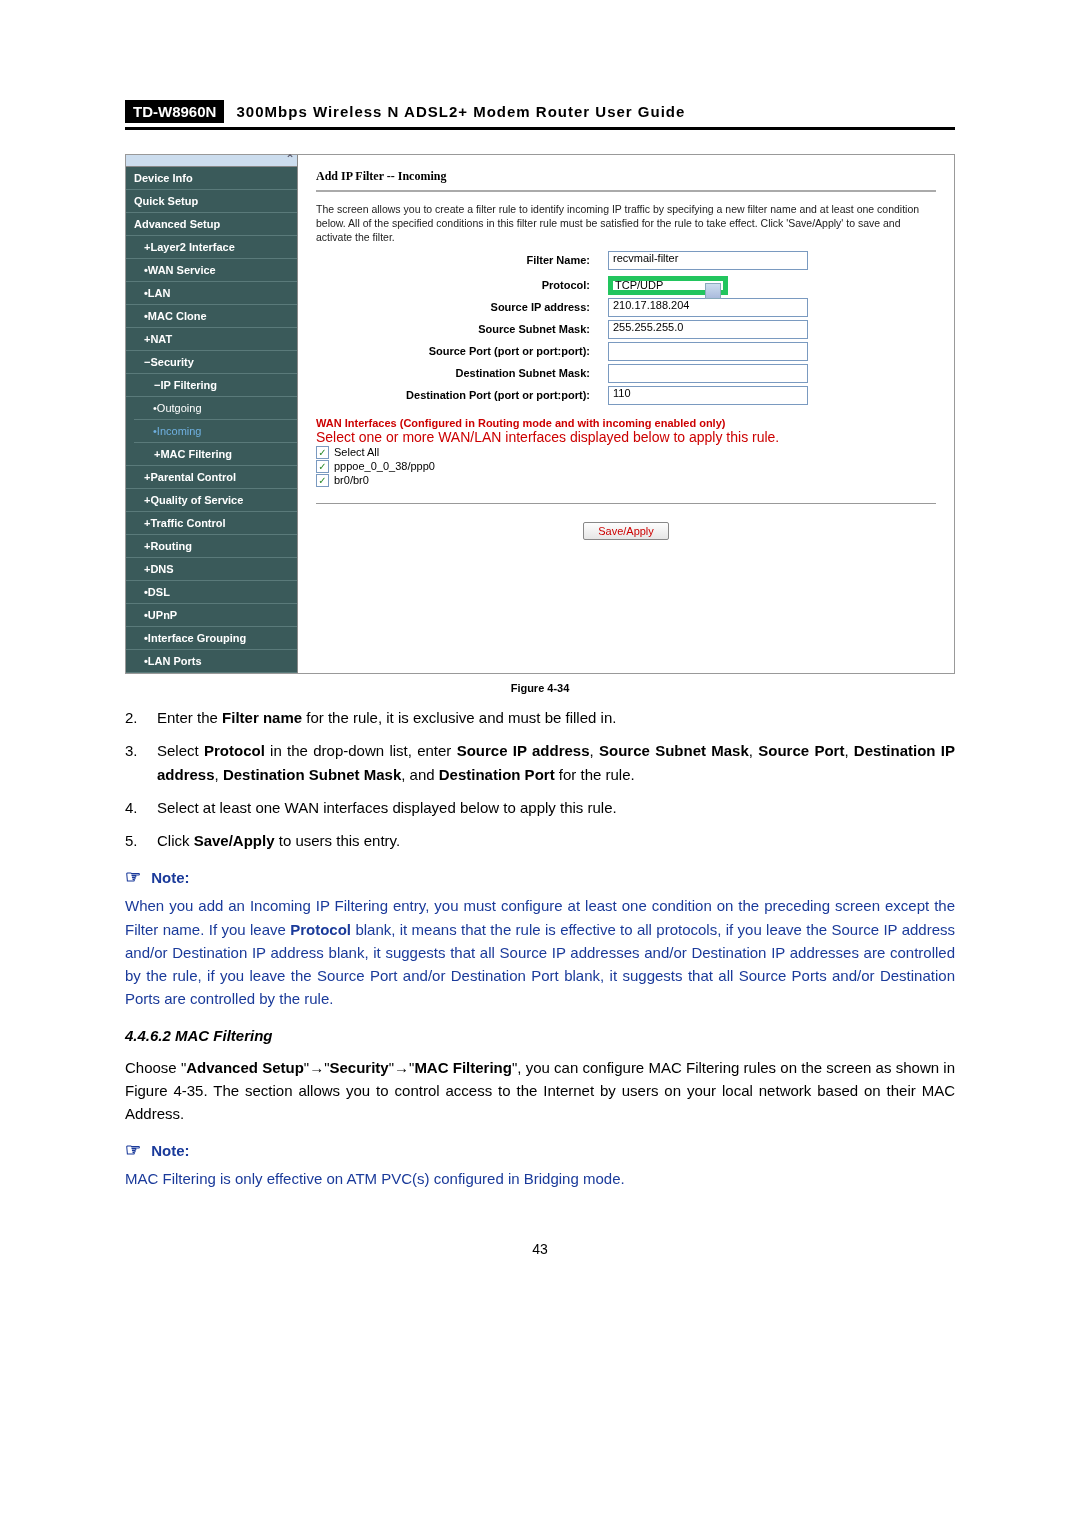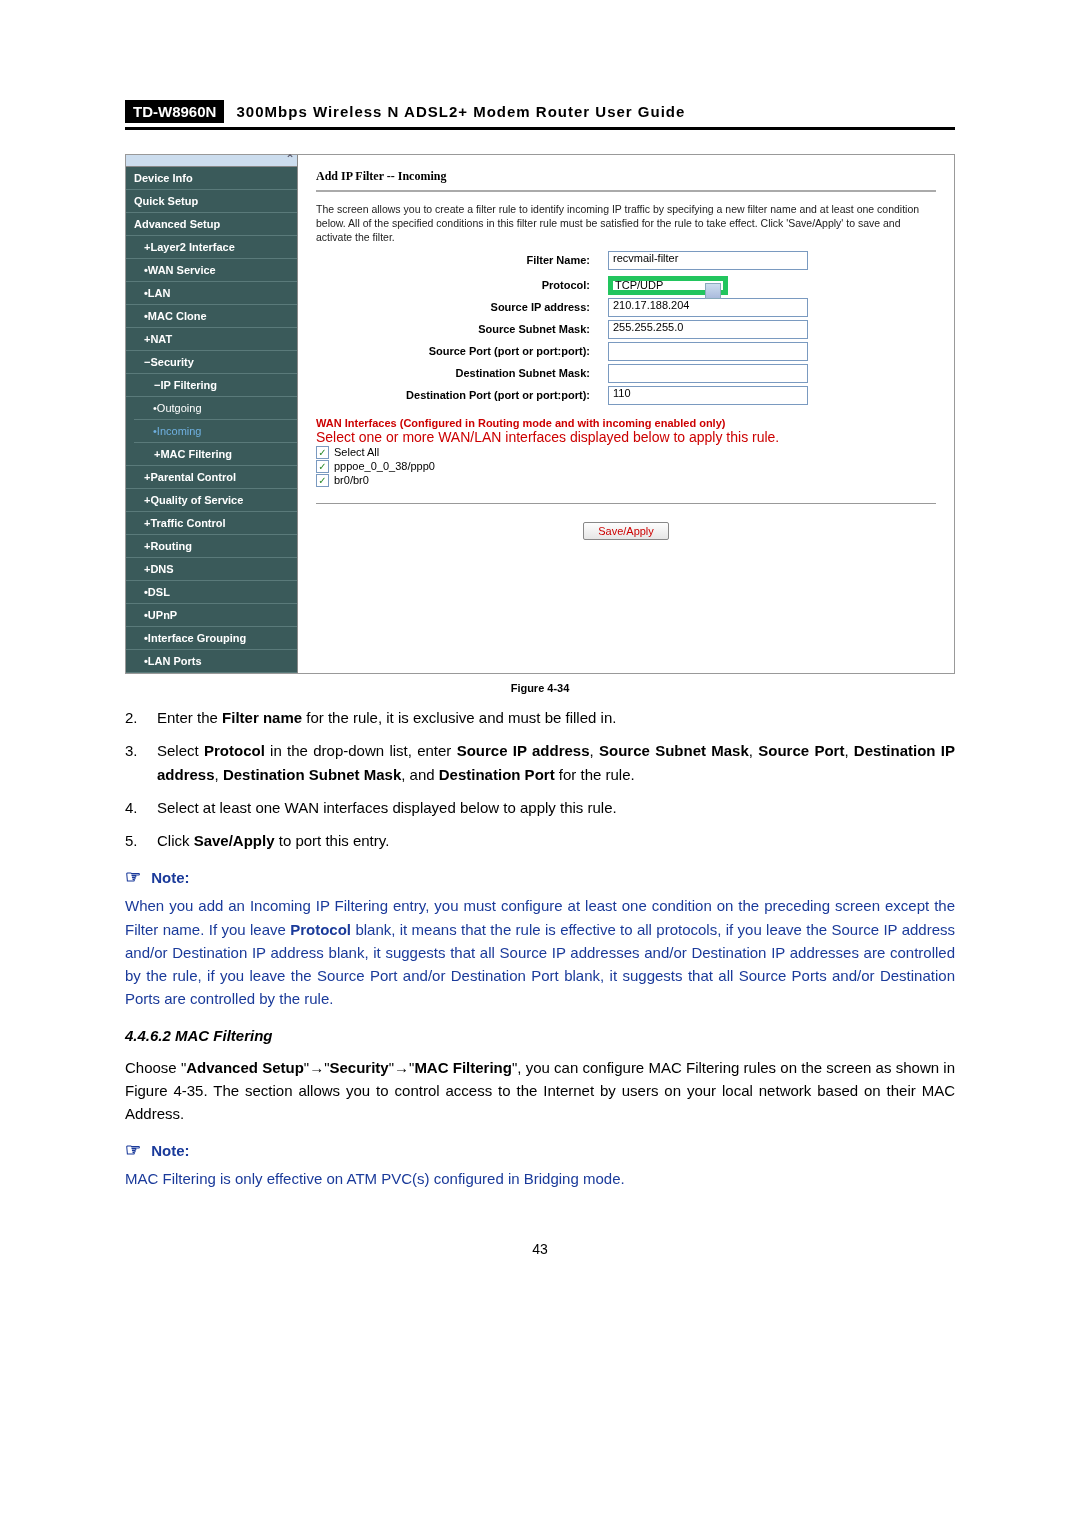--- a/index.html
+++ b/index.html
@@ -156,21 +156,21 @@
         <span>Select </span><span class="bold">Protocol</span><span> in the drop-down list, enter </span><span class="bold">Source IP address</span><span>, </span><span class="bold">Source Subnet Mask</span><span>, </span><span class="bold">Source Port</span><span>, </span><span class="bold">Destination IP address</span><span>, </span><span class="bold">Destination Subnet Mask</span><span>, and </span><span class="bold">Destination Port</span><span> for the rule.</span>
       </span>
     </li>
     <li>
       <span class="num">4.</span>
       <span class="txt">Select at least one WAN interfaces displayed below to apply this rule.</span>
     </li>
     <li>
       <span class="num">5.</span>
       <span class="txt">
-        <span>Click </span><span class="bold">Save/Apply</span><span> to port this entry.</span>
+        <span>Click </span><span class="bold">Save/Apply</span><span> to users this entry.</span>
       </span>
     </li>
   </ol>
 
   <div class="note-head">
     <span class="hand-icon">☞</span>
     <span>Note:</span>
   </div>
   <div class="note-body">
     <span>When you add an Incoming IP Filtering entry, you must configure at least one condition on the preceding screen except the Filter name. If you leave </span><span class="bold">Protocol</span><span> blank, it means that the rule is effective to all protocols, if you leave the Source IP address and/or Destination IP address blank, it suggests that all Source IP addresses and/or Destination IP addresses are controlled by the rule, if you leave the Source Port and/or Destination Port blank, it suggests that all Source Ports and/or Destination Ports are controlled by the rule.</span>

